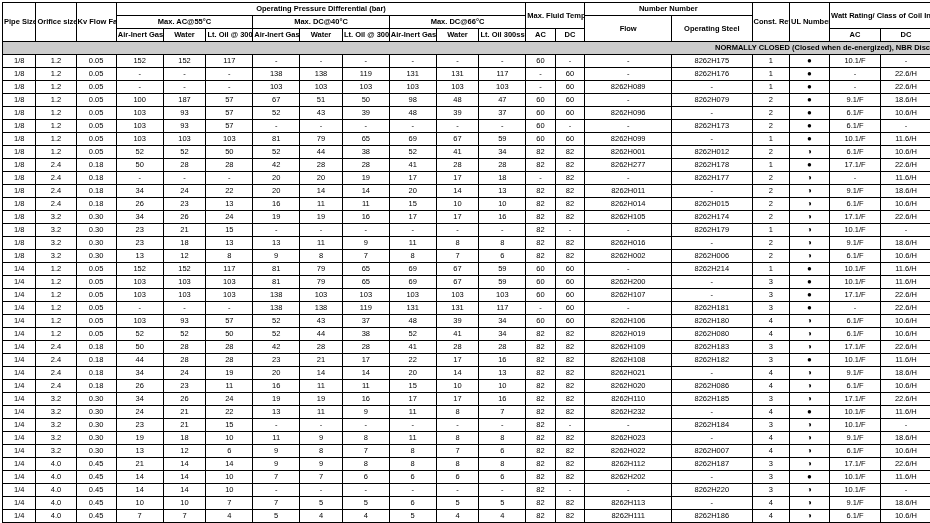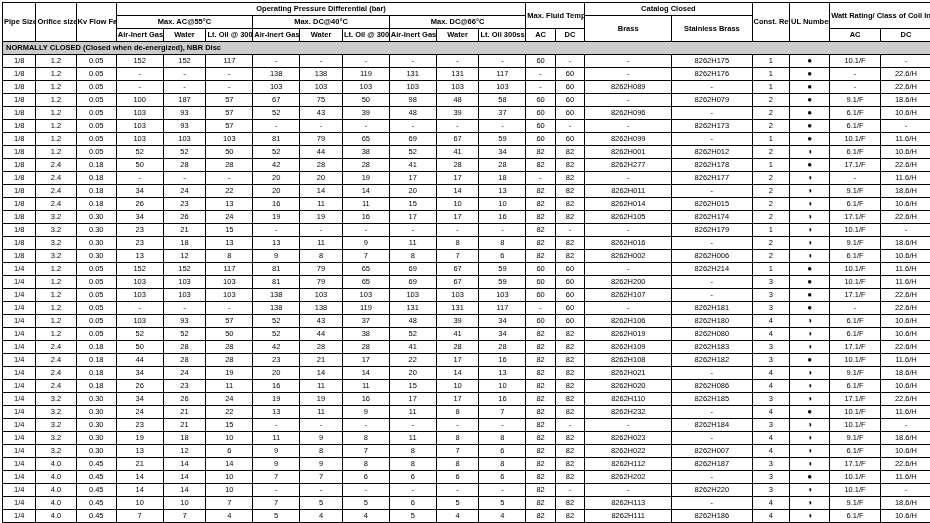--- a/index.html
+++ b/index.html
@@ -1,19 +1,19 @@
 <!DOCTYPE html>
 <html><head>
 <meta charset="utf-8">
 <style>
 body{font-family:Arial,Helvetica,sans-serif;font-size:8px;margin:0;padding:2px;background:#fff;color:#000}
 table{border-collapse:collapse;width:930px;table-layout:fixed}
 th,td{border:1px solid #000;padding:0 1px;text-align:center;vertical-align:middle;height:12px;overflow:hidden;white-space:nowrap;font-size:7.5px;line-height:1}
 th{font-weight:bold;background:#fff}
-.section{background:#ccc;text-align:left;font-weight:bold;padding-left:3px}
+.section{background:#ccc;text-align:right;font-weight:bold;padding-left:3px}
 .circle-f::after{content:"\25CF";font-size:8px}
 .moon::after{content:"\25D1";font-size:8px}
 </style>
 </head>
 <body>
 
 <table>
 <colgroup>
 <col style="width:25px">
       <col style="width:30px">
@@ -36,31 +36,31 @@
 <col style="width:38px">
       <col style="width:38px">
 </colgroup>
 <thead>
 <tr>
 <th rowspan="3">Pipe Size (in)</th>
 <th rowspan="3">Orifice size (mm)</th>
 <th rowspan="3">Kv Flow Factor (m³/h)</th>
 <th colspan="9">Operating Pressure Differential (bar)</th>
 <th colspan="2" rowspan="2">Max. Fluid Temp. °C</th>
-<th colspan="2">Catalog Closed</th>
+<th colspan="2">Number Number</th>
 <th rowspan="3">Const. Ref.</th>
 <th rowspan="3">UL Number</th>
 <th colspan="2" rowspan="2">Watt Rating/ Class of Coil Insulation</th>
 </tr>
 <tr>
 <th colspan="3">Max. AC@55°C</th>
 <th colspan="3">Max. DC@40°C</th>
 <th colspan="3">Max. DC@66°C</th>
-<th rowspan="2">Brass</th>
-<th rowspan="2">Stainless Brass</th>
+<th rowspan="2">Flow</th>
+<th rowspan="2">Operating Steel</th>
 </tr>
 <tr>
 <th>Air-Inert Gas</th>
 <th>Water</th>
 <th>Lt. Oil @ 300ssu</th>
 <th>Air-Inert Gas</th>
 <th>Water</th>
 <th>Lt. Oil @ 300ssu</th>
 <th>Air-Inert Gas</th>
 <th>Water</th>
@@ -142,25 +142,25 @@
         <td>22.6/H</td>
       </tr>
       <tr>
         <td>1/8</td>
         <td>1.2</td>
         <td>0.05</td>
         <td>100</td>
         <td>187</td>
         <td>57</td>
         <td>67</td>
-        <td>75</td>
+        <td>51</td>
         <td>50</td>
         <td>98</td>
         <td>48</td>
-        <td>58</td>
+        <td>47</td>
         <td>60</td>
         <td>60</td>
         <td>-</td>
         <td>8262H079</td>
         <td>2</td>
         <td><span class="circle-f"></span></td>
         <td>9.1/F</td>
         <td>18.6/H</td>
       </tr>
       <tr>

